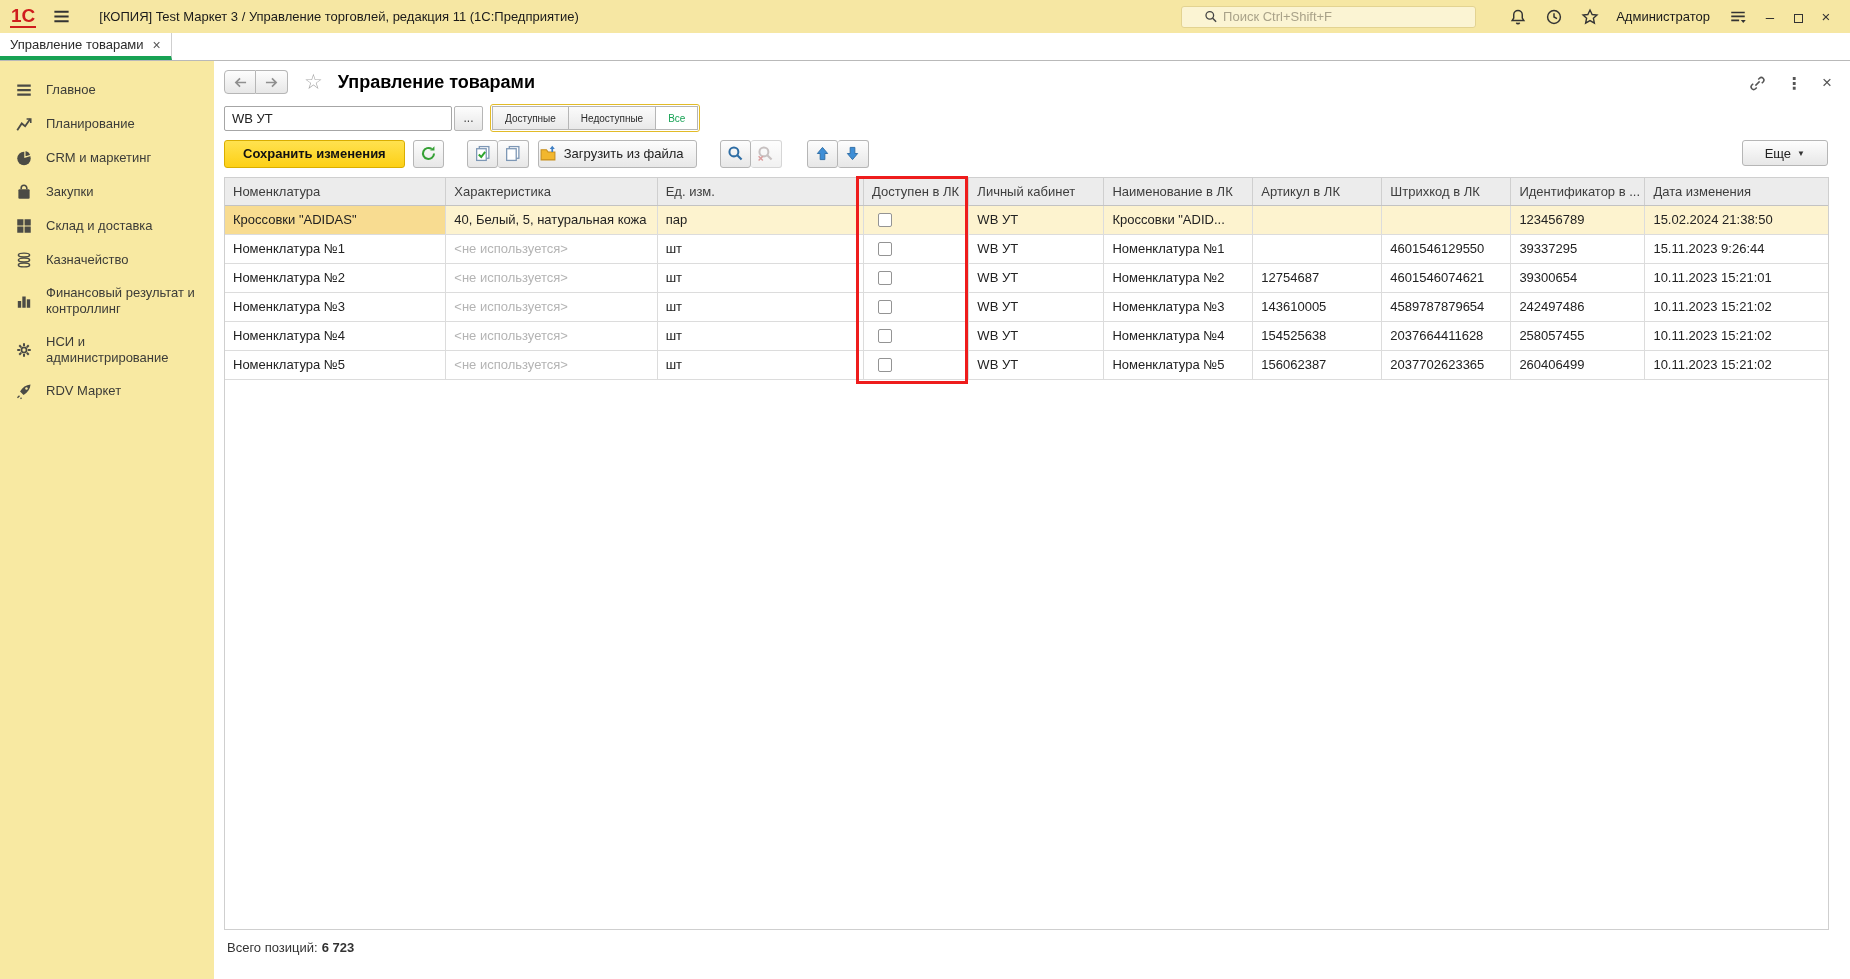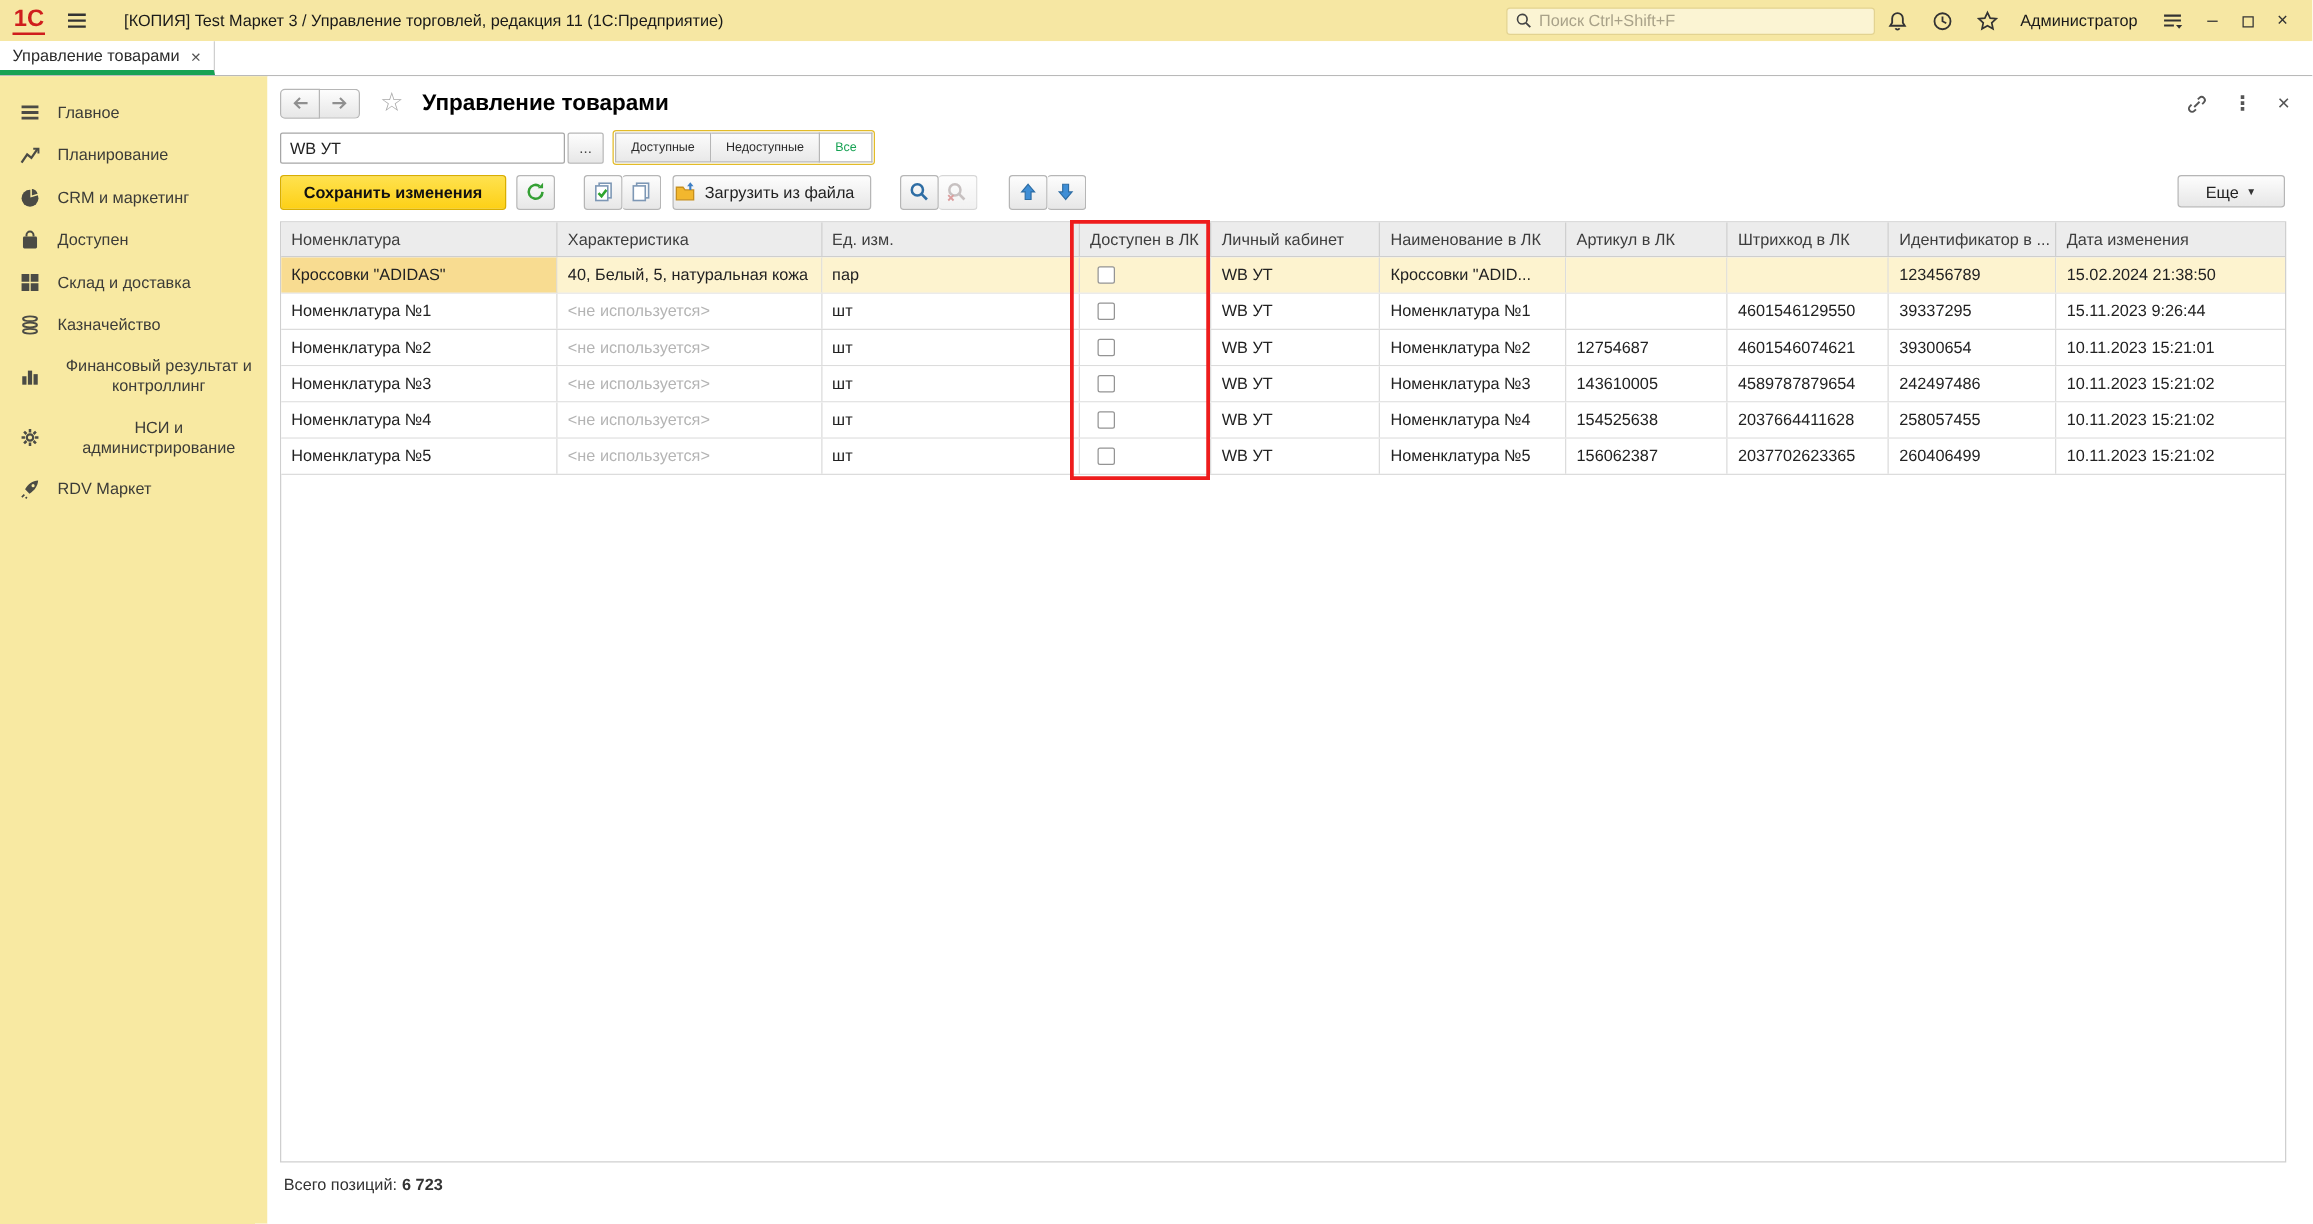--- a/index.html
+++ b/index.html
@@ -4,37 +4,37 @@
 <style>
   * { box-sizing: border-box; margin: 0; padding: 0; }
   html,body { width:1850px; height:979px; overflow:hidden; }
   body { font-family:"Liberation Sans","DejaVu Sans",sans-serif; font-size:13px; color:#333; background:#fff; }
 
   
   .titlebar { height:33px; background:#f6e7a3; display:flex; align-items:center; padding:0 10px; }
   .logo { color:#cf1d1d; font-weight:bold; font-size:19px; border-bottom:2px solid #cf1d1d; line-height:20px; padding:0 1px; margin-right:16px; }
   .tb-hamburger { display:flex; margin-right:28px; }
   .win-title { font-size:13px; color:#1a1a1a; }
-  .tb-search { margin-left:auto; width:295px; height:22px; background:#fbf4d3; border:1px solid #e3d391; border-radius:3px; display:flex; align-items:center; padding:0 6px; }
+  .tb-search { margin-left:auto; width:295px; height:22px; background:#fbf4d3; border:1px solid #e3d391; border-radius:3px; display:flex; align-items:center; padding:0 22px; margin-right:24px; }
   .tb-search input { border:none; outline:none; background:transparent; font-size:13px; color:#333; width:100%; font-family:inherit; }
   .tb-search input::placeholder { color:#a9a289; }
   .tb-ico { display:flex; margin:0 9px; cursor:pointer; }
   .tb-user { font-size:13px; color:#1a1a1a; margin:0 10px 0 8px; }
   .win-btn { width:28px; text-align:center; font-size:15px; color:#333; cursor:pointer; line-height:33px; }
   .maxi { display:inline-block; width:9px; height:9px; border:1.4px solid #333; vertical-align:middle; }
 
   
   .tabbar { height:28px; background:#fff; border-bottom:1px solid #b9b9b9; display:flex; }
   .tab { display:flex; align-items:center; padding:0 10px; font-size:13px; color:#2b2b2b; background:#fff;
          border-right:1px solid #cfcfcf; border-bottom:4px solid #17a254; cursor:pointer; }
   .tab-close { margin-left:9px; color:#555; font-size:14px; }
 
   
   .main { display:flex; height:918px; }
-  .sidebar { width:214px; background:#f8e9a2; padding-top:12px; flex:none;text-align:center; }
+  .sidebar { width:214px; background:#f8e9a2; padding-top:12px; flex:none; }
   .side-item { display:flex; align-items:center; gap:13px; padding:8px 6px 8px 15px; color:#3c3c38; font-size:13px; line-height:1.25; cursor:pointer; }
   .side-item svg { flex:none; }
   .content { flex:1; position:relative; background:#fff; }
 
   
   .nav-row { position:absolute; top:9px; left:10px; display:flex; align-items:center; }
   .nav-btn { width:32px; height:24px; background:linear-gradient(#fdfdfd,#e7e7e7); border:1px solid #b6b6b6; display:flex; align-items:center; justify-content:center; cursor:pointer; }
   .nav-btn.back { border-radius:4px 0 0 4px; }
   .nav-btn.fwd  { border-radius:0 4px 4px 0; border-left:none; }
   .fav-star { color:#a8a8a8; font-size:21px; margin:0 9px 0 16px; cursor:pointer; }
@@ -158,21 +158,21 @@
           <circle cx="8" cy="8.5" r="6" fill="#4b4b45"></circle>
           <path d="M8.8 7.2V1.2a6 6 0 0 1 5.3 4.4z" fill="#4b4b45" stroke="#f8e9a2" stroke-width="1.1"></path>
         </svg>
       <span>CRM и маркетинг</span>
     </div>
     <div class="side-item">
       <svg width="18" height="18" viewBox="0 0 16 16">
           <rect x="3" y="5.5" width="10" height="8.5" rx="1" fill="#4b4b45"></rect>
           <path d="M5.5 5.5v-1a2.5 2.5 0 0 1 5 0v1" fill="none" stroke="#4b4b45" stroke-width="1.4"></path>
         </svg>
-      <span>Доступен</span>
+      <span>Закупки</span>
     </div>
     <div class="side-item">
       <svg width="18" height="18" viewBox="0 0 16 16">
           <path d="M2 2h5.5v5.5H2zM8.5 2H14v5.5H8.5zM2 8.5h5.5V14H2zM8.5 8.5H14V14H8.5z" fill="#4b4b45"></path>
         </svg>
       <span>Склад и доставка</span>
     </div>
     <div class="side-item">
       <svg width="18" height="18" viewBox="0 0 16 16">
           <ellipse cx="8" cy="3.6" rx="5" ry="1.7" fill="none" stroke="#4b4b45" stroke-width="1.3"></ellipse>

